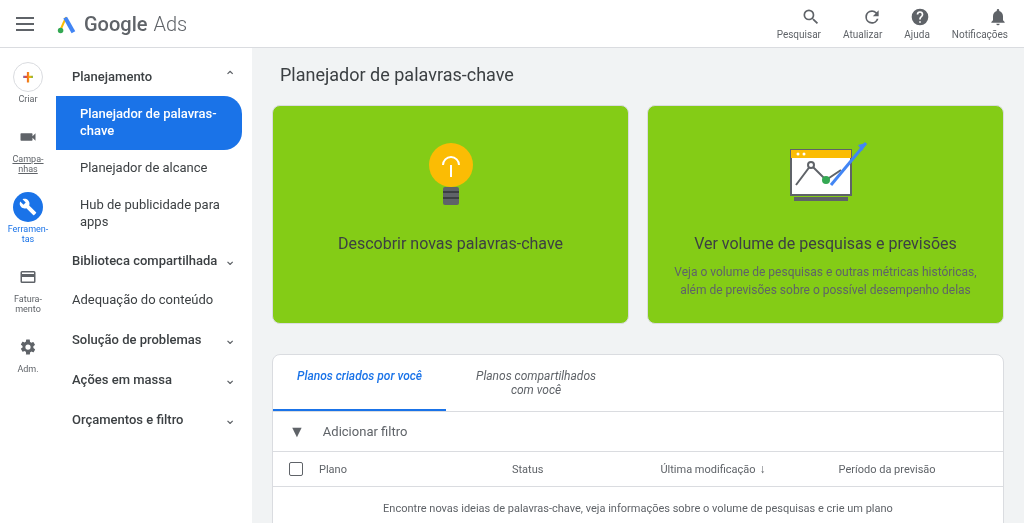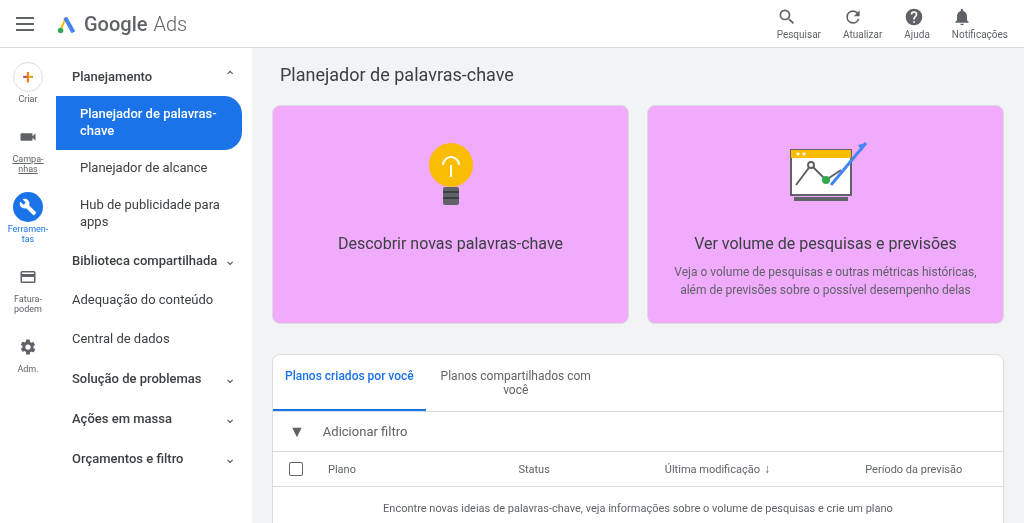--- a/index.html
+++ b/index.html
@@ -7,21 +7,21 @@
 
 
 .topbar { position: fixed; top: 0; left: 0; right: 0; height: 48px; background: #fff; display: flex; align-items: center; padding: 0 16px; z-index: 10; border-bottom: 1px solid #dadce0; }
 .menu-btn { width: 24px; height: 24px; display: flex; flex-direction: column; justify-content: center; gap: 4px; cursor: pointer; margin-right: 16px; }
 .menu-btn span { height: 2px; background: #5f6368; width: 18px; }
 .logo { display: flex; align-items: center; gap: 6px; font-size: 20px; }
 .logo-icon { width: 22px; height: 22px; }
 .logo .google { color: #5f6368; font-weight: 500; }
 .logo .ads { color: #5f6368; font-weight: 300; }
 .top-actions { margin-left: auto; display: flex; gap: 22px; }
-.top-action { display: flex; flex-direction: column; align-items: flex-start; font-size: 10px; color: #5f6368; cursor: pointer; gap: 2px; }
+.top-action { display: flex; flex-direction: column; align-items: flex-end; font-size: 10px; color: #5f6368; cursor: pointer; gap: 2px; }
 .top-action svg { width: 20px; height: 20px; fill: #5f6368; }
 
 
 .rail { position: fixed; top: 48px; left: 0; bottom: 0; width: 56px; background: #fff; display: flex; flex-direction: column; align-items: center; padding-top: 10px; gap: 10px; z-index: 5; }
 .rail-item { display: flex; flex-direction: column; align-items: center; font-size: 9px; color: #5f6368; cursor: pointer; gap: 2px; padding: 4px 0; width: 100%; }
 .rail-item.active { color: #1a73e8; }
 .rail-icon { width: 30px; height: 30px; border-radius: 50%; display: flex; align-items: center; justify-content: center; }
 .rail-item.create .rail-icon { background: #fff; border: 1px solid #dadce0; font-size: 20px; font-weight: 500; }
 .rail-item.active .rail-icon { background: #1a73e8; }
 .rail-item.active .rail-icon svg { fill: #fff; }
@@ -31,38 +31,38 @@
 .sidebar { position: fixed; top: 48px; left: 56px; bottom: 0; width: 196px; background: #fff; overflow-y: auto; padding-top: 8px; z-index: 5; }
 .sb-section { font-size: 13px; color: #3c4043; padding: 12px 16px; display: flex; justify-content: space-between; align-items: flex-end; cursor: pointer; font-weight: 500; }
 .sb-chevron { font-size: 14px; color: #5f6368; }
 .sb-item { font-size: 13px; color: #3c4043; padding: 10px 16px 10px 24px; cursor: pointer; line-height: 1.3; }
 .sb-item.selected { background: #1a73e8; color: #fff; border-radius: 0 18px 18px 0; margin-right: 10px; font-weight: 500; }
 
 
 .main { margin-left: 252px; margin-top: 48px; padding: 16px 20px; }
 .page-title { font-size: 18px; font-weight: 400; color: #3c4043; margin-bottom: 20px; padding-left: 8px; }
 .cards { display: flex; gap: 18px; margin-bottom: 30px; }
-.card { flex: 1; background: #f0abfc; border: 1px solid #dadce0; border-radius: 8px; padding: 24px 20px; text-align: center; cursor: pointer; }
+.card { flex: 1; background: #84cc16; border: 1px solid #dadce0; border-radius: 8px; padding: 24px 20px; text-align: center; cursor: pointer; }
 .card-illus { height: 90px; display: flex; align-items: center; justify-content: center; margin-bottom: 14px; }
 .card-title { font-size: 16px; color: #3c4043; margin-bottom: 10px; }
 .card-desc { font-size: 12px; color: #5f6368; line-height: 1.5; }
 
 
 .plans { background: #fff; border: 1px solid #dadce0; border-radius: 8px; }
 .tabs { display: flex; border-bottom: 1px solid #dadce0; }
-.tab { padding: 14px 12px; font-size: 12px; color: #5f6368; cursor: pointer; text-align: center; }
+.tab { padding: 14px 24px; font-size: 12px; color: #5f6368; cursor: pointer; text-align: center; font-style: italic; }
 .tab.active { color: #1a73e8; border-bottom: 2px solid #1a73e8; font-weight: 500; }
 .filter-row { display: flex; align-items: center; gap: 18px; padding: 10px 16px; border-bottom: 1px solid #dadce0; font-size: 13px; color: #5f6368; }
 .filter-icon { font-size: 16px; }
 .table-head { display: flex; align-items: center; padding: 10px 16px; font-size: 11px; color: #5f6368; border-bottom: 1px solid #dadce0; }
 .col-check { width: 30px; }
-.col-plan { flex: 1.3; margin-left: 9px; }
+.col-plan { flex: 1.3; }
 .col-status { flex: 1; }
 .col-mod { flex: 1.2; }
-.col-period { flex: 1; text-align: center; }
+.col-period { flex: 1; }
 .check { width: 14px; height: 14px; border: 1.5px solid #5f6368; border-radius: 2px; }
 .empty { text-align: center; font-size: 11px; color: #5f6368; padding: 14px 60px; line-height: 1.5; }
 .arrow-down { font-size: 12px; margin-left: 4px; }
 </style>
 </head>
 <body>
 
 <div class="topbar">
   <div class="menu-btn">
       <span></span>
@@ -131,21 +131,21 @@
     <span style="white-space:pre-line;text-align:center;">Ferramen-
 tas</span>
   </div>
   <div class="rail-item">
     <div class="rail-icon">
         <svg viewBox="0 0 24 24">
           <path d="M20 4H4a2 2 0 00-2 2v12a2 2 0 002 2h16a2 2 0 002-2V6a2 2 0 00-2-2zm0 14H4v-6h16v6zm0-10H4V6h16v2z"></path>
         </svg>
       </div>
     <span style="white-space:pre-line;text-align:center;">Fatura-
-podem</span>
+mento</span>
   </div>
   <div class="rail-item">
     <div class="rail-icon">
         <svg viewBox="0 0 24 24">
           <path d="M19.14 12.94a7.07 7.07 0 000-1.88l2.03-1.58a.5.5 0 00.12-.64l-1.92-3.32a.5.5 0 00-.61-.22l-2.39.96a7.03 7.03 0 00-1.62-.94l-.36-2.54A.5.5 0 0014 2h-4a.5.5 0 00-.49.42l-.36 2.54c-.58.24-1.12.56-1.62.94l-2.39-.96a.5.5 0 00-.61.22L2.61 8.48a.5.5 0 00.12.64l2.03 1.58a7.07 7.07 0 000 1.88l-2.03 1.58a.5.5 0 00-.12.64l1.92 3.32c.14.24.42.34.61.22l2.39-.96c.5.38 1.04.7 1.62.94l.36 2.54A.5.5 0 0010 22h4a.5.5 0 00.49-.42l.36-2.54c.58-.24 1.12-.56 1.62-.94l2.39.96c.19.12.47.02.61-.22l1.92-3.32a.5.5 0 00-.12-.64l-2.03-1.58zM12 15.5A3.5 3.5 0 1112 8.5a3.5 3.5 0 010 7z"></path>
         </svg>
       </div>
     <span>Adm.</span>
   </div>
 </div>
@@ -156,21 +156,20 @@
     <span class="sb-chevron">⌃</span>
   </div>
   <div class="sb-item selected">Planejador de palavras-chave</div>
   <div class="sb-item">Planejador de alcance</div>
   <div class="sb-item">Hub de publicidade para apps</div>
   <div class="sb-section">
     <span>Biblioteca compartilhada</span>
     <span class="sb-chevron">⌄</span>
   </div>
   <div class="sb-section" style="font-weight:400;">Adequação do conteúdo</div>
-  <div class="sb-section" style="font-weight:400;">Central de dados</div>
   <div class="sb-section">
     <span>Solução de problemas</span>
     <span class="sb-chevron">⌄</span>
   </div>
   <div class="sb-section">
     <span>Ações em massa</span>
     <span class="sb-chevron">⌄</span>
   </div>
   <div class="sb-section">
     <span>Orçamentos e filtro</span>

